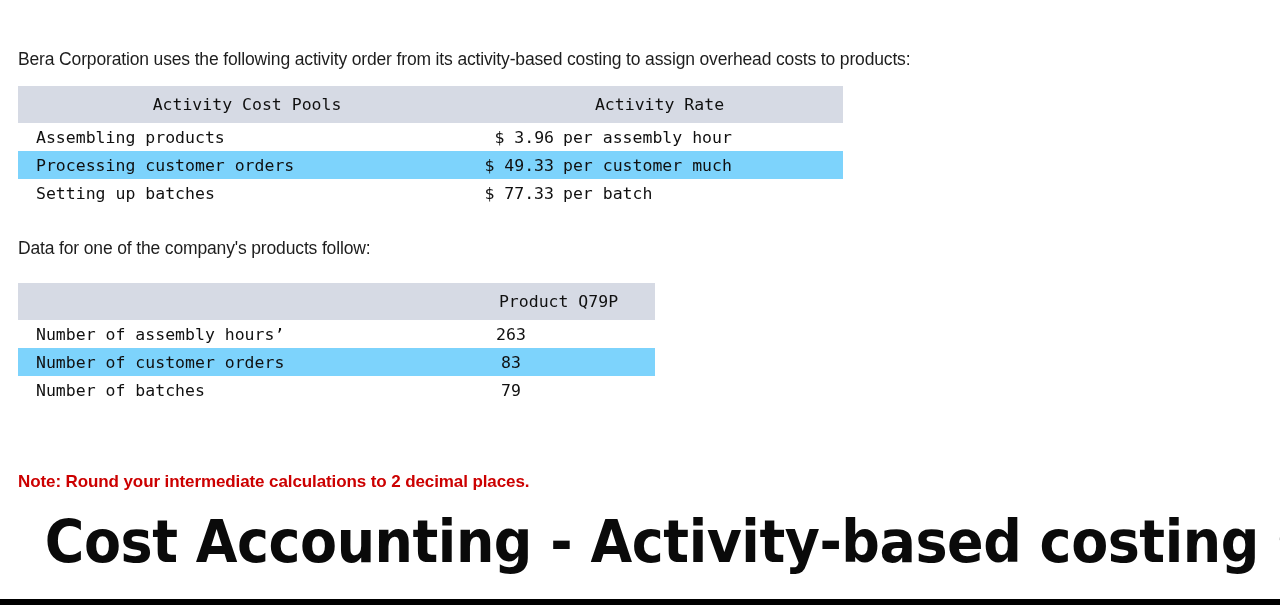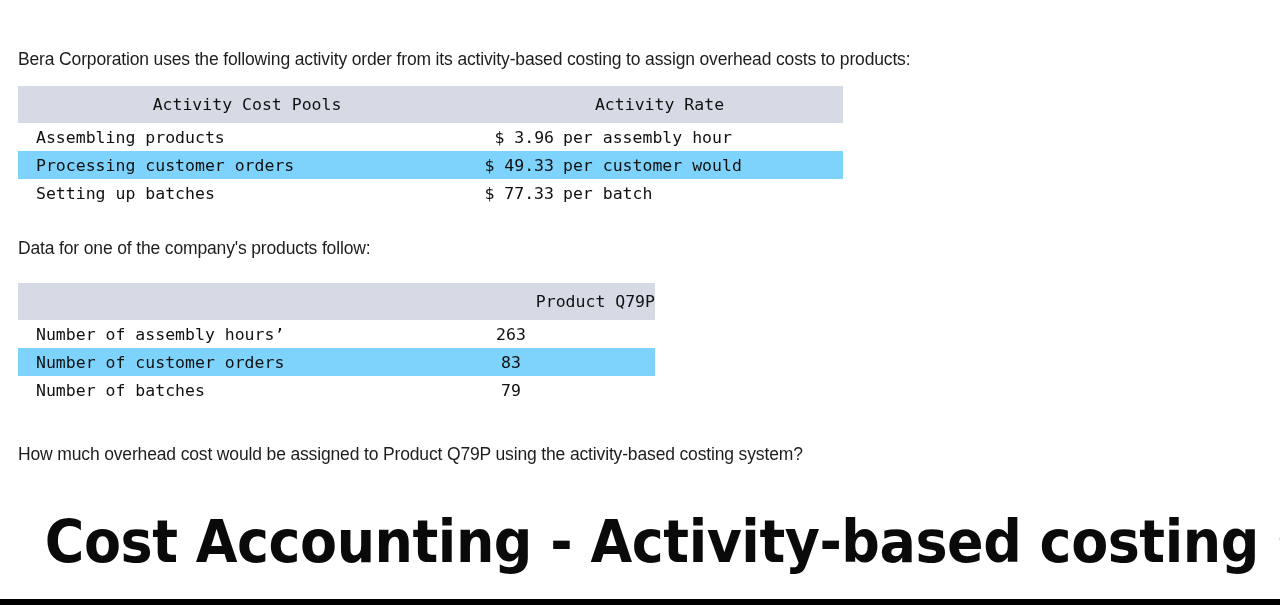--- a/index.html
+++ b/index.html
@@ -117,21 +117,21 @@
   #tbl-product-data td.label {
     padding-left: 18px;
   }
   #tbl-product-data td.value {
     text-align: center;
     padding-right: 91px;
   }
   #tbl-product-data .hdr-row th.h-blank { background: #d6dae4; }
   #tbl-product-data .hdr-row th.h-prod  {
     background: #d6dae4;
-    text-align: right;
+    text-align: center;
     padding-left: 4px;
   }
 
   
   .banner-title {
     position: absolute;
     left: 0;
     top: 505px;
     width: 1280px;
     text-align: center;
@@ -179,21 +179,21 @@
         <td class="rate">
           <span class="rate-inner">
             <span class="rate-amt">$ 3.96</span><span class="rate-unit">per assembly hour</span>
           </span>
         </td>
       </tr>
       <tr class="row-even">
         <td class="pool">Processing customer orders</td>
         <td class="rate">
           <span class="rate-inner">
-            <span class="rate-amt">$ 49.33</span><span class="rate-unit">per customer would</span>
+            <span class="rate-amt">$ 49.33</span><span class="rate-unit">per customer much</span>
           </span>
         </td>
       </tr>
       <tr class="row-odd">
         <td class="pool">Setting up batches</td>
         <td class="rate">
           <span class="rate-inner">
             <span class="rate-amt">$ 77.33</span><span class="rate-unit">per batch</span>
           </span>
         </td>
@@ -223,20 +223,20 @@
         <td class="label">Number of customer orders</td>
         <td class="value">83</td>
       </tr>
       <tr class="row-odd">
         <td class="label">Number of batches</td>
         <td class="value">79</td>
       </tr>
     </tbody>
   </table>
 
-  <p class="prose prose-quest">How much overhead cost would be assigned to Product Q79P using the activity-based costing system?</p>
-
+
+  <p class="note">Note: Round your intermediate calculations to 2 decimal places.</p>
 
   <div class="banner-title">Cost Accounting - Activity-based costing system</div>
 
   <div class="bottom-bar"></div>
 
 </div>
 
 </body></html>

